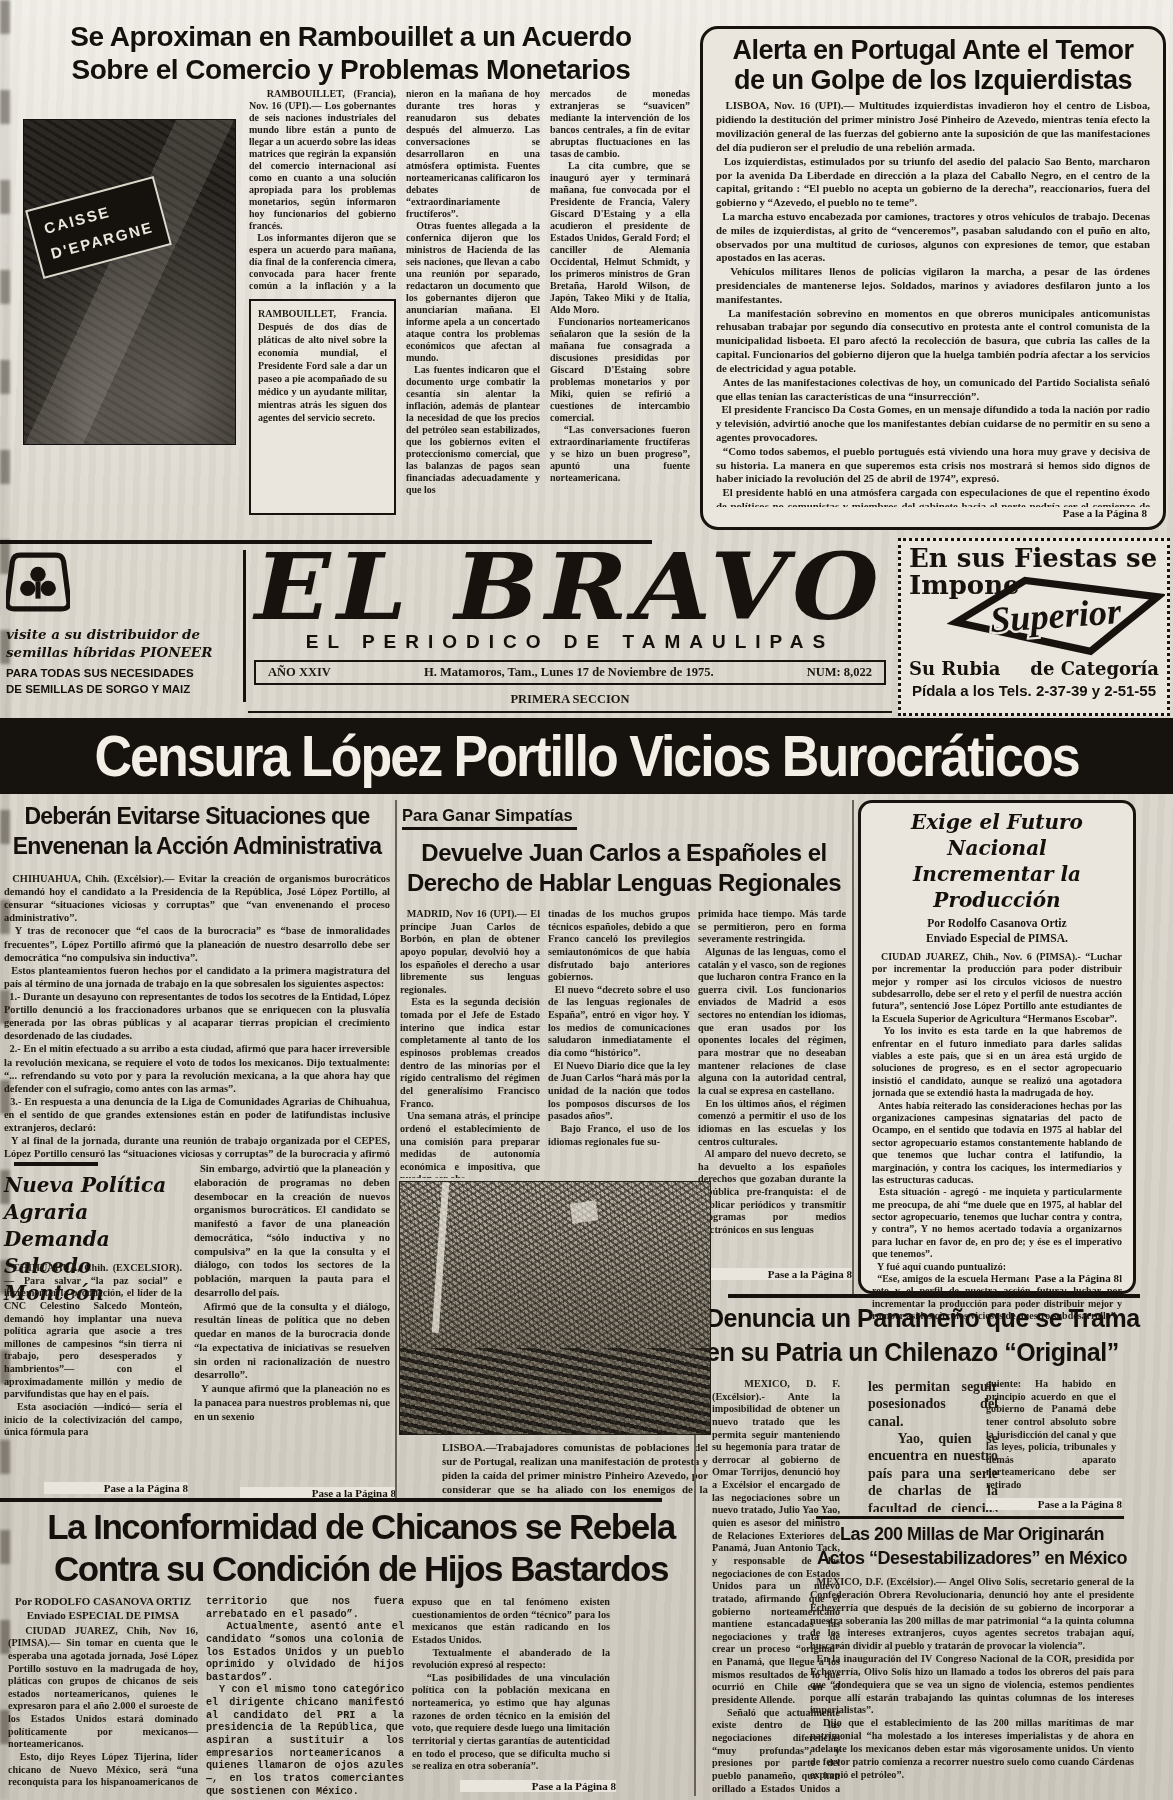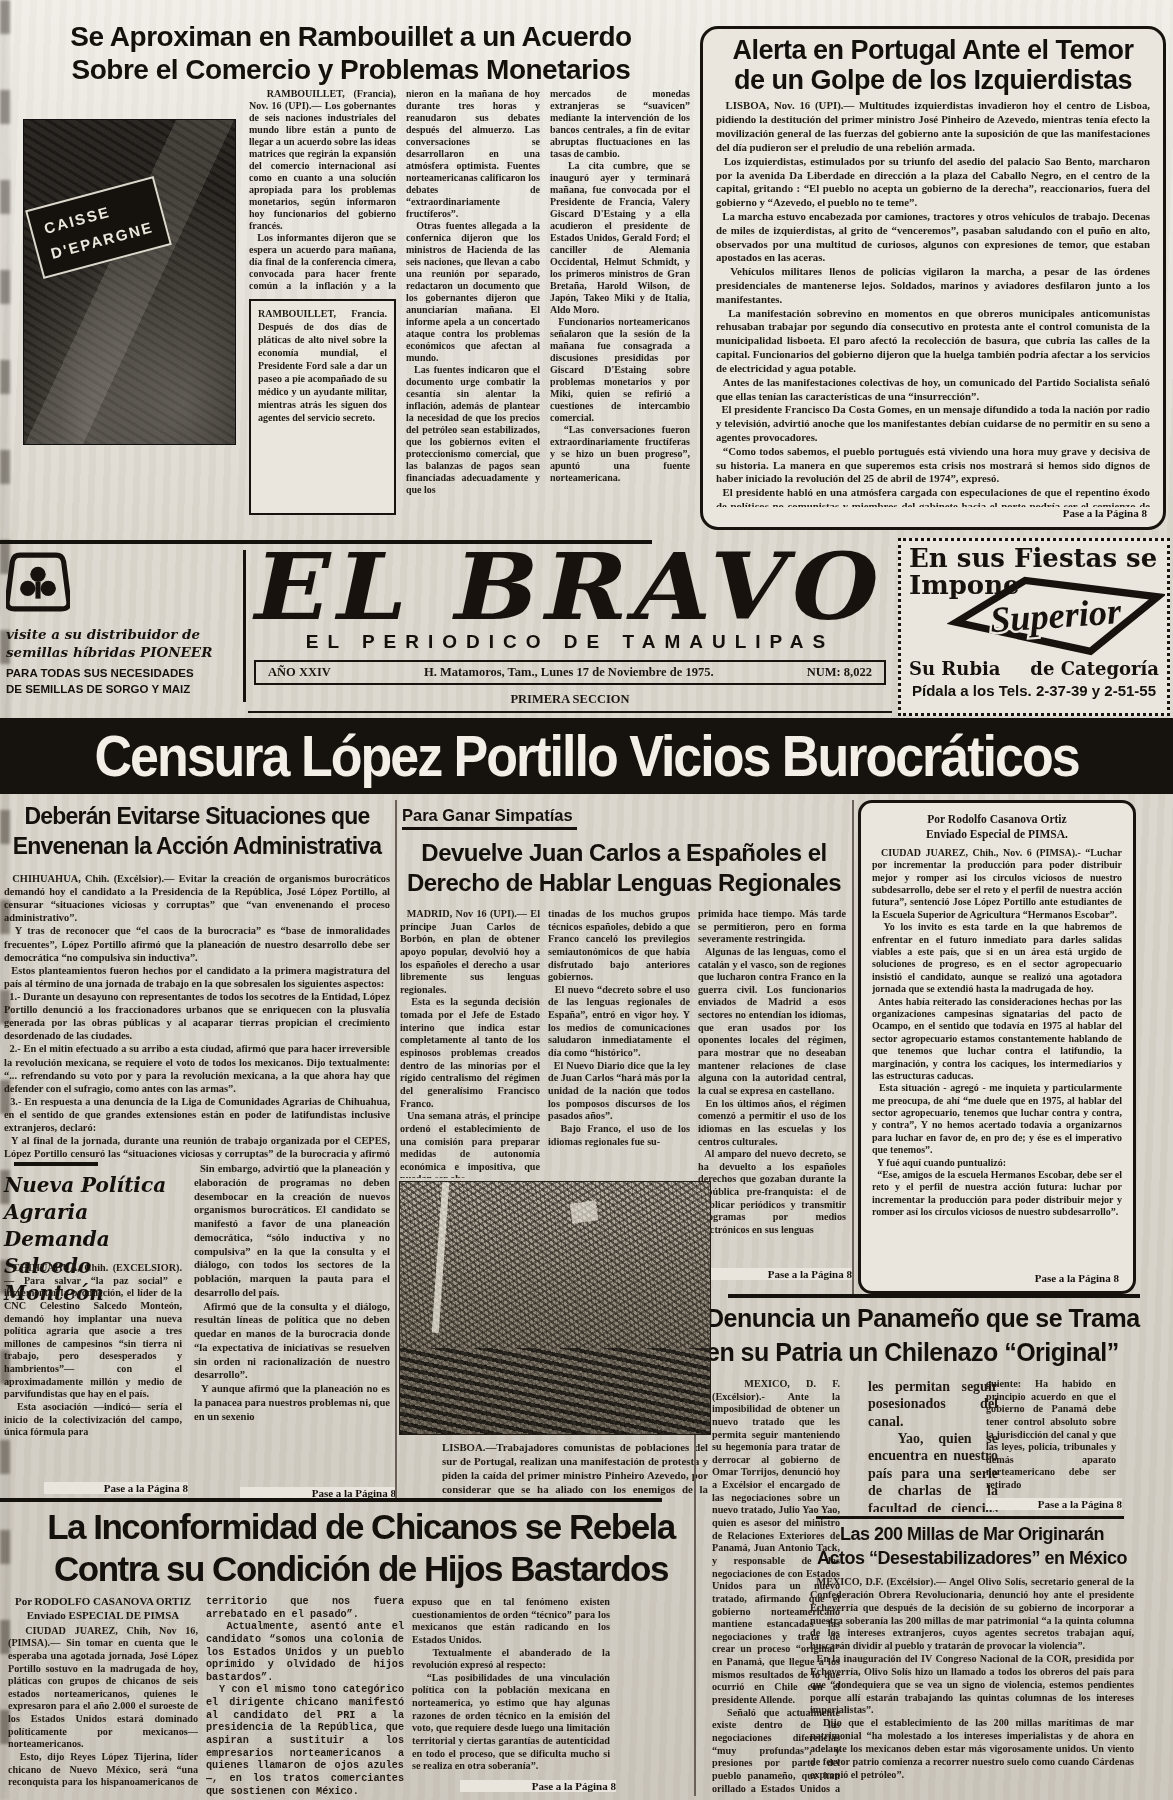--- a/index.html
+++ b/index.html
@@ -200,20 +200,22 @@
   <div class="abs photo2" style="left:400px;top:1182px;width:310px;height:252px;">
     <div class="streak"></div>
     <div class="streak2"></div>
     <div class="darkmass"></div>
   </div>
   <div class="abs body-txt" style="left:442px;top:1440px;width:266px;height:58px;font-size:10.8px;font-weight:bold;line-height:1.3;">LISBOA.—Trabajadores comunistas de poblaciones del sur de Portugal, realizan una manifestación de protesta y piden la caída del primer ministro Pinheiro Azevedo, por considerar que se ha aliado con los enemigos de la revolución.</div>
 
   <div class="abs vr" style="left:852px;top:800px;height:495px;"></div>
 
   <div class="abs boxed" style="left:858px;top:800px;width:278px;height:494px;border-radius:14px;padding:6px 11px;box-sizing:border-box;">
+    <div class="ital-hl" style="font-size:20px;line-height:1.3;">Exige el Futuro Nacional
+Incrementar la Producción</div>
     <div style="font-weight:bold;font-size:11.5px;text-align:center;white-space:pre-line;line-height:1.3;margin-top:3px;">Por Rodolfo Casanova Ortiz
 Enviado Especial de PIMSA.</div>
     <div class="body-txt" style="font-size:10px;line-height:1.24;font-weight:bold;margin-top:5px;height:368px;">  CIUDAD JUAREZ, Chih., Nov. 6 (PIMSA).- “Luchar por incrementar la producción para poder distribuir mejor y romper así los circulos viciosos de nuestro subdesarrollo, debe ser el reto y el perfil de nuestra acción futura”, sentenció Jose López Portillo ante estudiantes de la Escuela Superior de Agricultura “Hermanos Escobar”.
   Yo los invito es esta tarde en la que habremos de enfrentar en el futuro inmediato para darles salidas viables a este país, que si en un área está urgido de soluciones de progreso, es en el sector agropecuario insistió el candidato, aunque se realizó una agotadora jornada que se extendió hasta la madrugada de hoy.
   Antes había reiterado las consideraciones hechas por las organizaciones campesinas signatarias del pacto de Ocampo, en el sentido que todavía en 1975 al hablar del sector agropecuario estamos constantemente hablando de que tenemos que luchar contra el latifundio, la marginación, y contra los caciques, los intermediarios y las estructuras caducas.
   Esta situación - agregó - me inquieta y particularmente me preocupa, de ahí “me duele que en 1975, al hablar del sector agropecuario, tenemos que luchar contra y contra, y contra”, Y no hemos acertado todavía a organizarnos para luchar en favor de, en pro de; y ése es el imperativo que tenemos”.
   Y fué aquí cuando puntualizó:
   “Ese, amigos de la escuela Hermanos Escobar, debe ser el reto y el perfil de nuestra acción futura: luchar por incrementar la producción para poder distribuir mejor y romper así los círculos viciosos de nuestro subdesarrollo”.</div>
     <div class="pase" style="right:14px;bottom:7px;background:#eae6dd;">Pase a la Página 8</div>
   </div>

